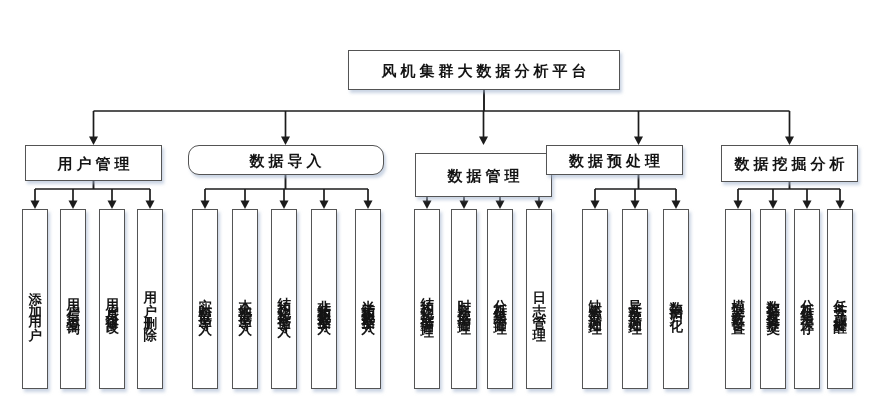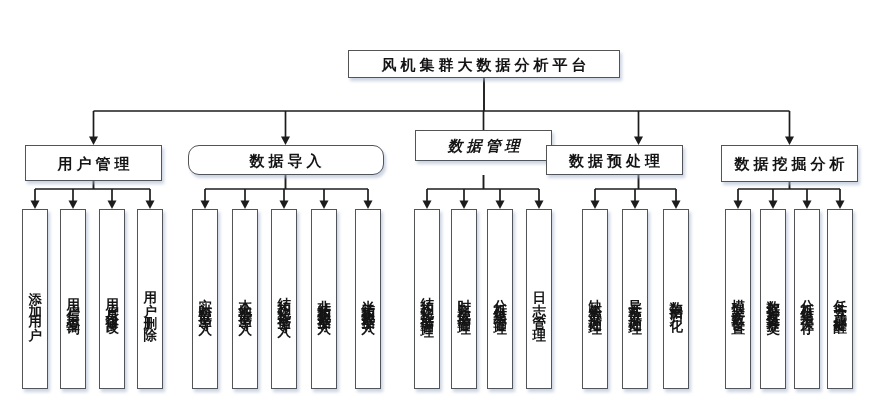--- a/index.html
+++ b/index.html
@@ -104,21 +104,21 @@
       <path d="M 738 189 H 840" stroke="#1c1c1c" stroke-width="1.5" fill="none"></path>
       <path d="M 738 189 V 201" stroke="#1c1c1c" stroke-width="1.7" fill="none"></path>
       <polygon points="733.5,200.5 742.5,200.5 738,209" fill="#1c1c1c"></polygon>
       <path d="M 773 189 V 201" stroke="#1c1c1c" stroke-width="1.7" fill="none"></path>
       <polygon points="768.5,200.5 777.5,200.5 773,209" fill="#1c1c1c"></polygon>
       <path d="M 807 189 V 201" stroke="#1c1c1c" stroke-width="1.7" fill="none"></path>
       <polygon points="802.5,200.5 811.5,200.5 807,209" fill="#1c1c1c"></polygon>
       <path d="M 840 189 V 201" stroke="#1c1c1c" stroke-width="1.7" fill="none"></path>
       <polygon points="835.5,200.5 844.5,200.5 840,209" fill="#1c1c1c"></polygon>
     </svg>
-<div class="node root" style="left: 348px; top: 50px; width: 272px; height: 28px;">
+<div class="node root" style="left: 348px; top: 50px; width: 272px; height: 40px;">
       <span class="lbl">风机集群大数据分析平台</span>
     </div>
     <div class="node branch" style="left: 25px; top: 145px; width: 137px; height: 36px;">
       <span class="lbl">用户管理</span>
     </div>
     <div class="node leaf" style="left: 22px; top: 209px; width: 26px; height: 180px;">
       <span class="lbl" style="letter-spacing: 12px; margin-bottom: -12px;">添加用户</span>
     </div>
     <div class="node leaf" style="left: 60px; top: 209px; width: 26px; height: 180px;">
       <span class="lbl" style="letter-spacing: 4.5px; margin-bottom: -4.5px;">用户信息查询</span>
@@ -140,21 +140,21 @@
     </div>
     <div class="node leaf" style="left: 271px; top: 209px; width: 26px; height: 180px;">
       <span class="lbl" style="letter-spacing: 4.5px; margin-bottom: -4.5px;">结构化数据导入</span>
     </div>
     <div class="node leaf" style="left: 311px; top: 209px; width: 26px; height: 180px;">
       <span class="lbl" style="letter-spacing: 3px; margin-bottom: -3px;">非结构化数据导入</span>
     </div>
     <div class="node leaf" style="left: 355px; top: 209px; width: 26px; height: 180px;">
       <span class="lbl" style="letter-spacing: 3px; margin-bottom: -3px;">半结构化数据导入</span>
     </div>
-    <div class="node branch" style="left: 415px; top: 130px; width: 137px; height: 31px; font-style: italic;">
+    <div class="node branch" style="left: 415px; top: 153px; width: 137px; height: 44px;">
       <span class="lbl">数据管理</span>
     </div>
     <div class="node leaf" style="left: 414px; top: 209px; width: 26px; height: 180px;">
       <span class="lbl" style="letter-spacing: 4.5px; margin-bottom: -4.5px;">结构化数据管理</span>
     </div>
     <div class="node leaf" style="left: 451px; top: 209px; width: 26px; height: 180px;">
       <span class="lbl" style="letter-spacing: 4.5px; margin-bottom: -4.5px;">时序数据管理</span>
     </div>
     <div class="node leaf" style="left: 487px; top: 209px; width: 26px; height: 180px;">
       <span class="lbl" style="letter-spacing: 4.5px; margin-bottom: -4.5px;">分析结果管理</span>

